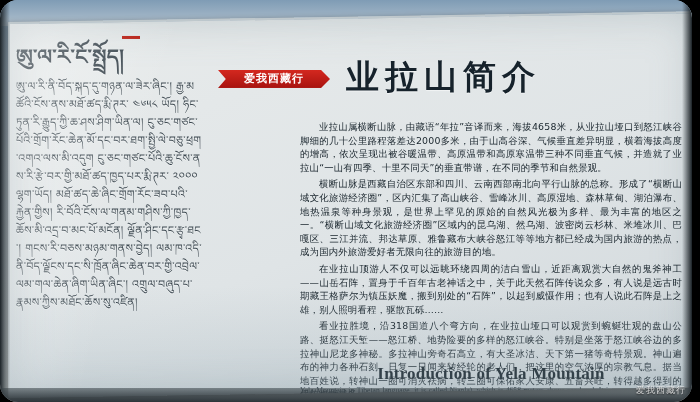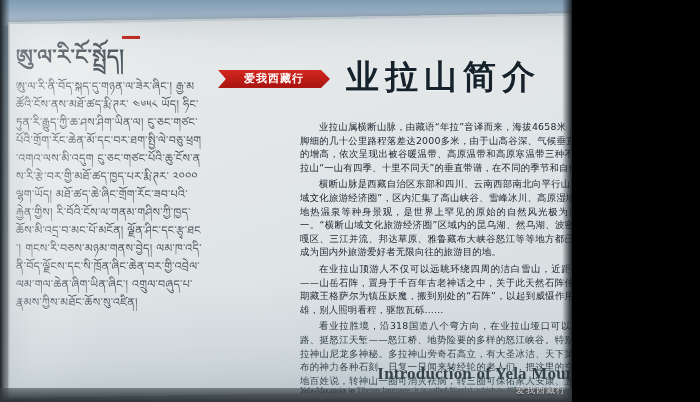--- a/index.html
+++ b/index.html
@@ -8,24 +8,25 @@
     background: #000;
   }
   body {
     width: 700px;
     height: 402px;
     overflow: hidden;
     font-family: "DejaVu Sans", sans-serif;
   }
   .photo {
     position: relative;
-    width: 572px;
+    width: 692px;
     height: 402px;
     overflow: hidden;
     background: linear-gradient(180deg, #8fa8bd 0%, #a9bccb 18%, #b9c7d0 40%, #c8d2d6 70%, #d2d9da 100%);
+    border-radius: 18px;
   }
   
   .sky {
     position: absolute;
     left: 0; top: 0;
     width: 700px; height: 26px;
     background: linear-gradient(180deg, #7f9cb5 0%, #9db2c4 60%, #b4c2cd 100%);
   }
   
   .board {

